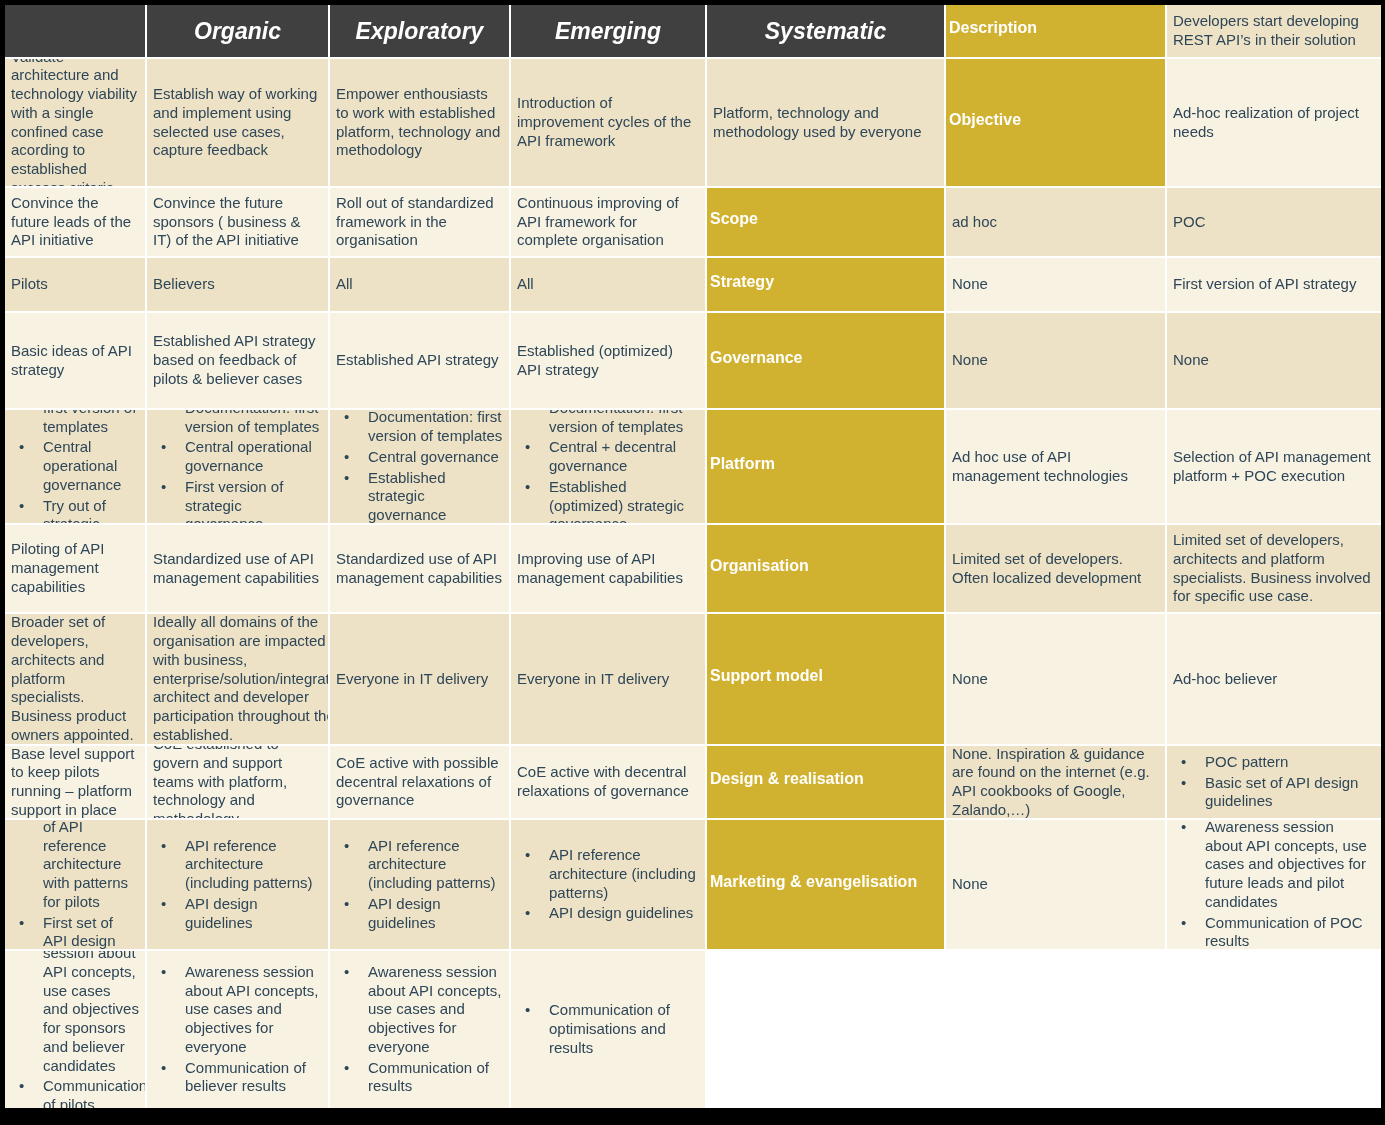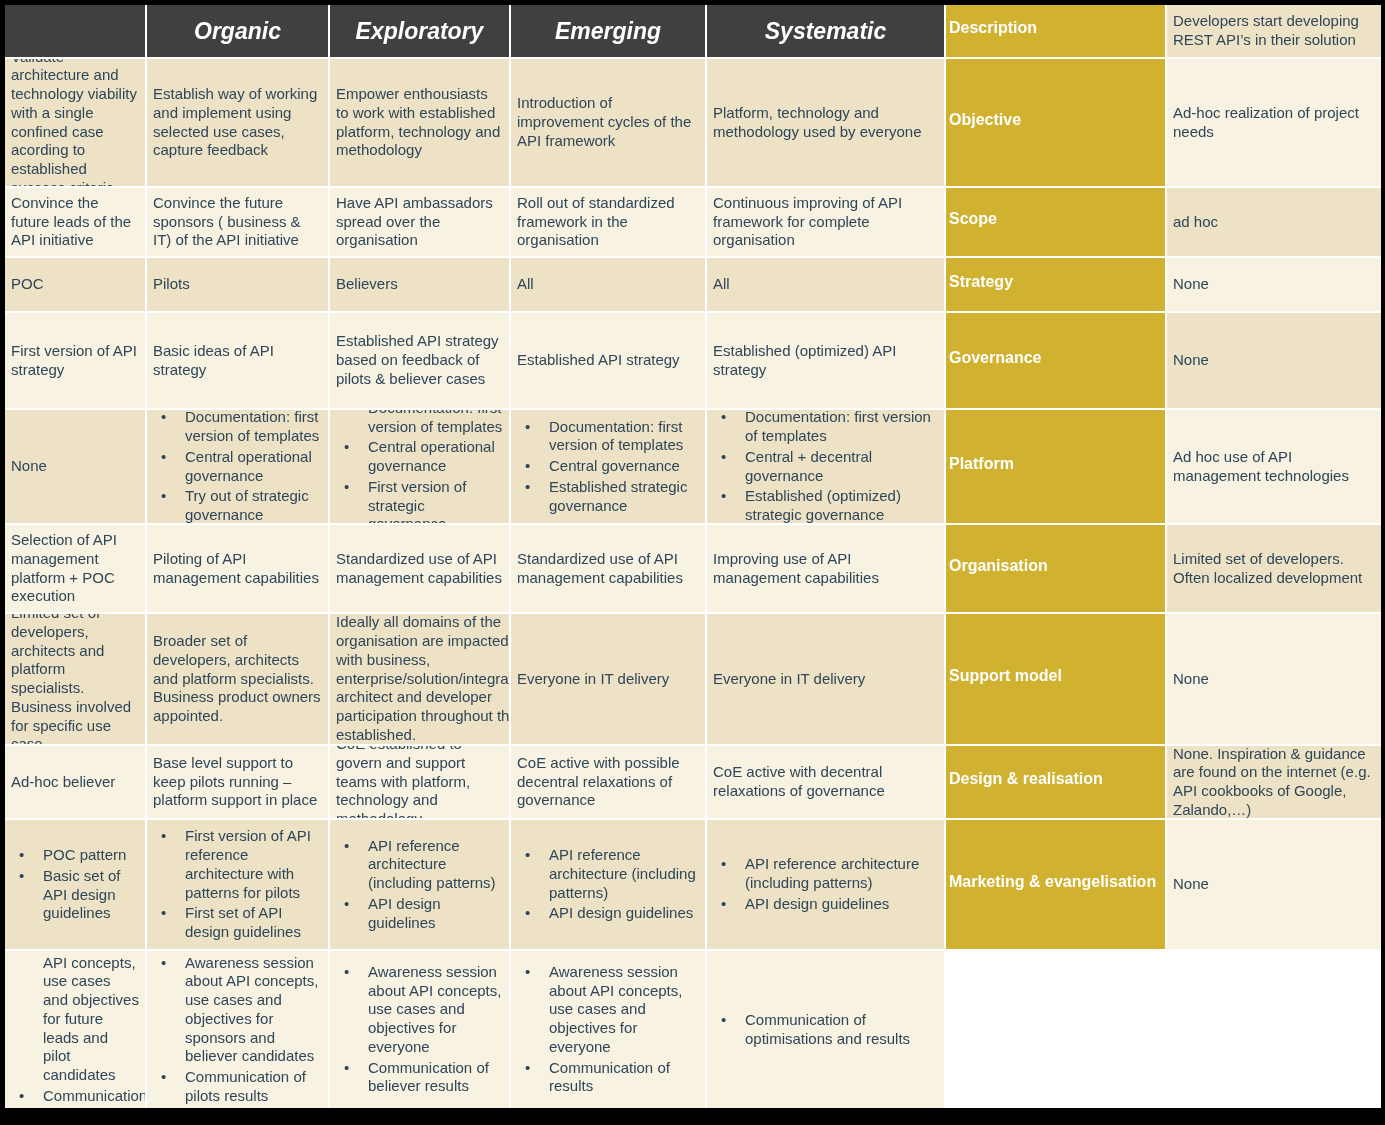--- a/index.html
+++ b/index.html
@@ -71,23 +71,20 @@
     <div class="c cream">
         <p>Ad-hoc realization of project needs</p>
       </div>
     <div class="c cream">
         <p>Convince the future leads of the API initiative</p>
       </div>
     <div class="c cream">
         <p>Convince the future sponsors ( business &amp; IT)  of the API initiative</p>
       </div>
     <div class="c cream">
-        <p>Have API ambassadors spread over the organisation</p>
-      </div>
-    <div class="c cream">
         <p>Roll out of standardized framework in the organisation</p>
       </div>
     <div class="c cream">
         <p>Continuous improving of API framework for complete organisation</p>
       </div>
 
     <div class="rh">Scope</div>
     <div class="c tan">
         <p>ad hoc</p>
       </div>

